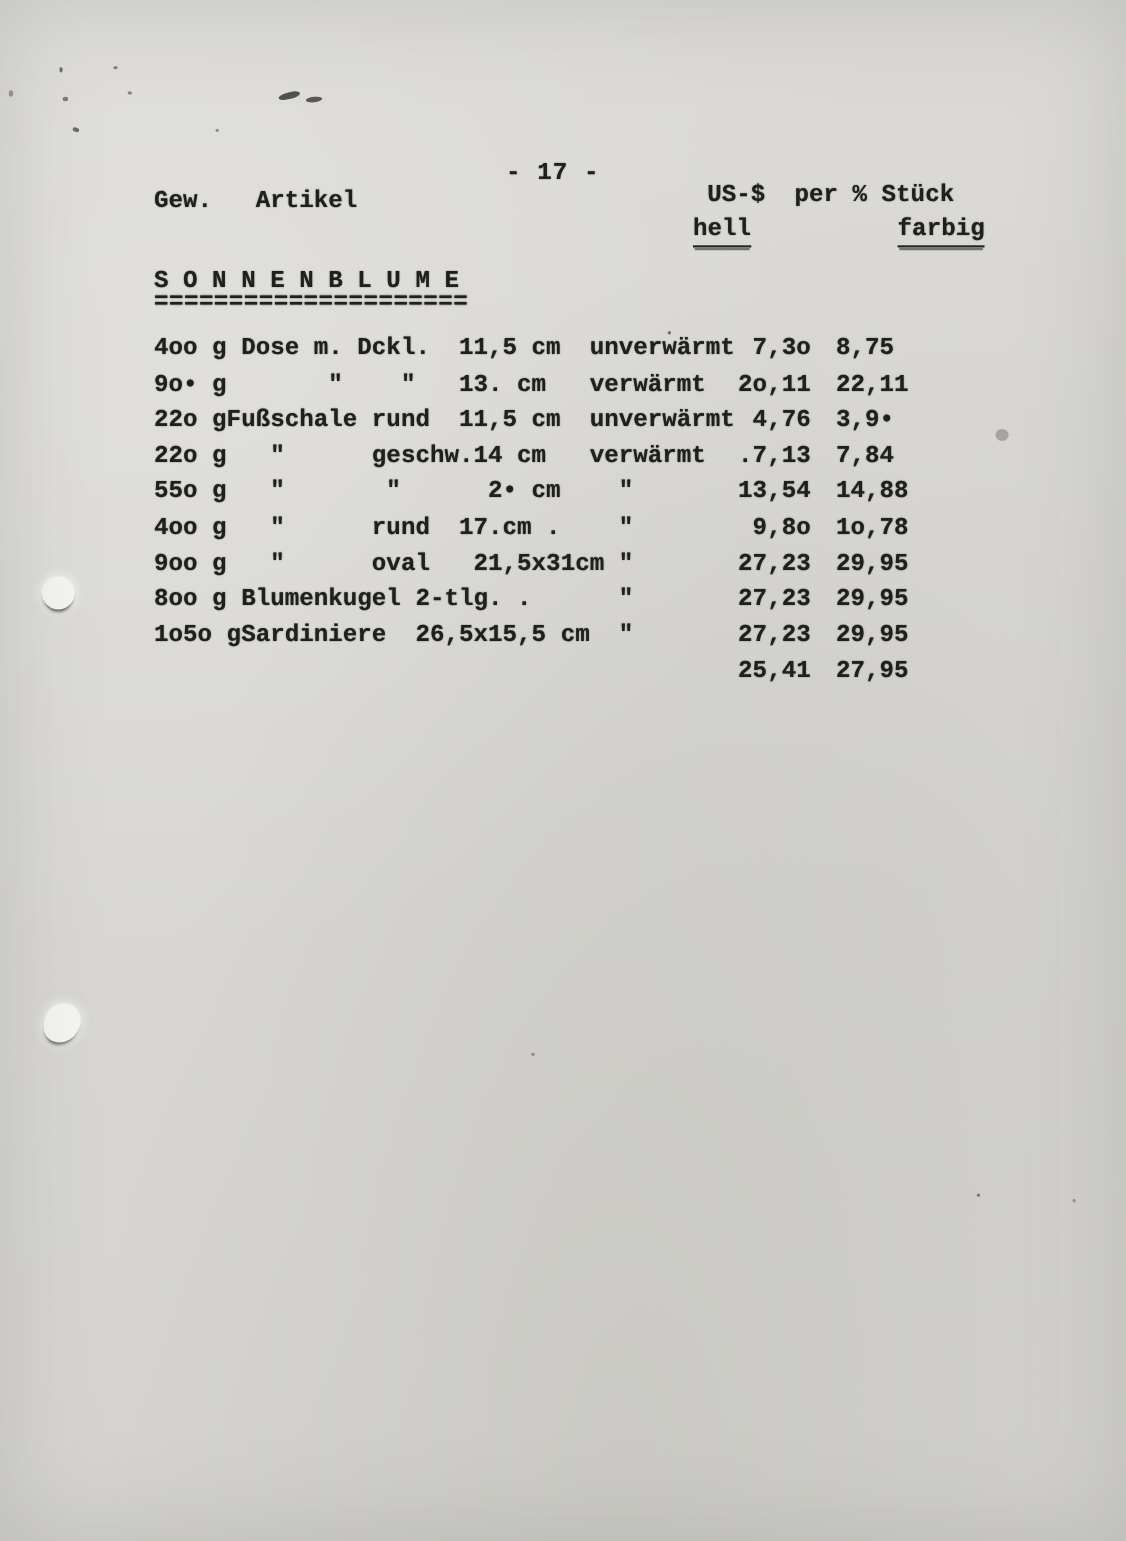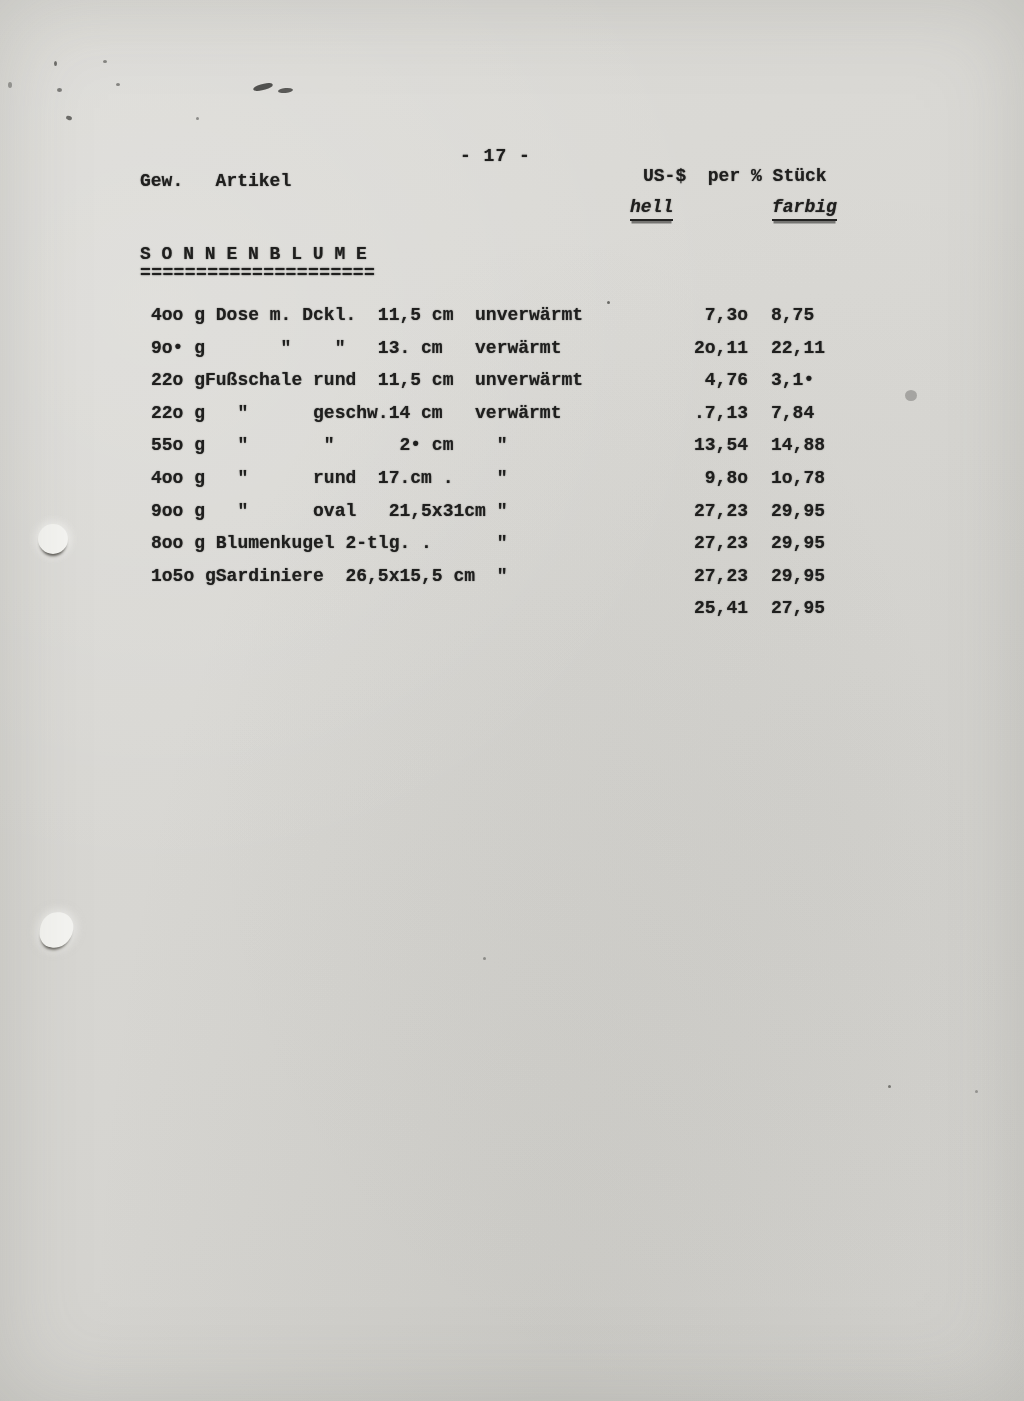--- a/index.html
+++ b/index.html
@@ -15,36 +15,36 @@
       radial-gradient(circle at 82% 58%, rgba(110,110,105,.05), transparent 55%),
       radial-gradient(ellipse at 55% 102%, rgba(118,118,110,.10), transparent 60%),
       linear-gradient(160deg,#dcdbd7 0%,#d7d6d2 55%,#d2d1cd 100%);
   }
   .page::after{
     content:"";position:absolute;inset:0;pointer-events:none;
     box-shadow:inset 0 0 90px rgba(128,128,122,.28);
   }
   .ink{
     position:absolute;inset:0;
-    color:#1f1f1e;font-weight:700;font-size:18px;line-height:1;
+    color:#1f1f1e;font-weight:700;font-size:22px;line-height:1;
     filter:blur(.3px);
     text-shadow:0 0 1.2px rgba(28,28,26,.75);
   }
   .ink .abs{position:absolute;white-space:pre;}
   .page-number{left:460px;top:147px;letter-spacing:1px;}
   .header-left{left:140px;top:172px;}
   .header-right{left:643px;top:167px;}
   .subhead{top:198px;}
   .subhead .u{border-bottom:2.5px solid #232322;padding-bottom:2px;
-              box-shadow:0 4px 0 -1.5px rgba(35,35,33,.55);font-style:italic;}
+              box-shadow:0 4px 0 -1.5px rgba(35,35,33,.55);}
   .subhead-hell{left:630px;}
-  .subhead-farbig{left:772px;text-align:right;}
+  .subhead-farbig{left:816px;text-align:right;}
   .section-title{left:140px;top:245px;}
   .section-underline{left:140px;top:264px;letter-spacing:.4px;text-shadow:0 0 1.6px rgba(20,20,18,.9);}
-  .rows{position:absolute;left:0;top:306px;right:12px;margin-left:11px;}
+  .rows{position:absolute;left:0;top:306px;right:12px;}
   .row{position:relative;height:32.6px;}
   .row .body{position:absolute;left:140px;top:0;white-space:pre;}
   .row .hell{position:absolute;left:600px;top:0;width:137px;text-align:right;white-space:pre;}
   .row .farbig{position:absolute;left:760px;top:0;width:143px;white-space:pre;}
   
   .artifact{position:absolute;pointer-events:none;}
   .hole{background:#f4f4f1;border-radius:50%;}
   .hole-1{left:38px;top:524px;width:30px;height:30px;
           box-shadow:0 4px 3px -2px rgba(62,60,54,.85), 0 0 8px 3px rgba(250,250,248,.55);}
   .hole-2{left:40px;top:912px;width:33px;height:36px;border-radius:55% 45% 60% 42%;transform:rotate(8deg);
@@ -73,21 +73,21 @@
 
   <div class="row">
     <span class="body">9o• g       "    "   13. cm   verwärmt</span>
     <span class="hell">2o,11</span>
     <span class="farbig">22,11</span>
   </div>
 
   <div class="row">
     <span class="body">22o gFußschale rund  11,5 cm  unverwärmt</span>
     <span class="hell">4,76</span>
-    <span class="farbig">3,1•</span>
+    <span class="farbig">3,9•</span>
   </div>
 
   <div class="row">
     <span class="body">22o g   "      geschw.14 cm   verwärmt</span>
     <span class="hell">.7,13</span>
     <span class="farbig">7,84</span>
   </div>
 
   <div class="row">
     <span class="body">55o g   "       "      2• cm    "</span>

